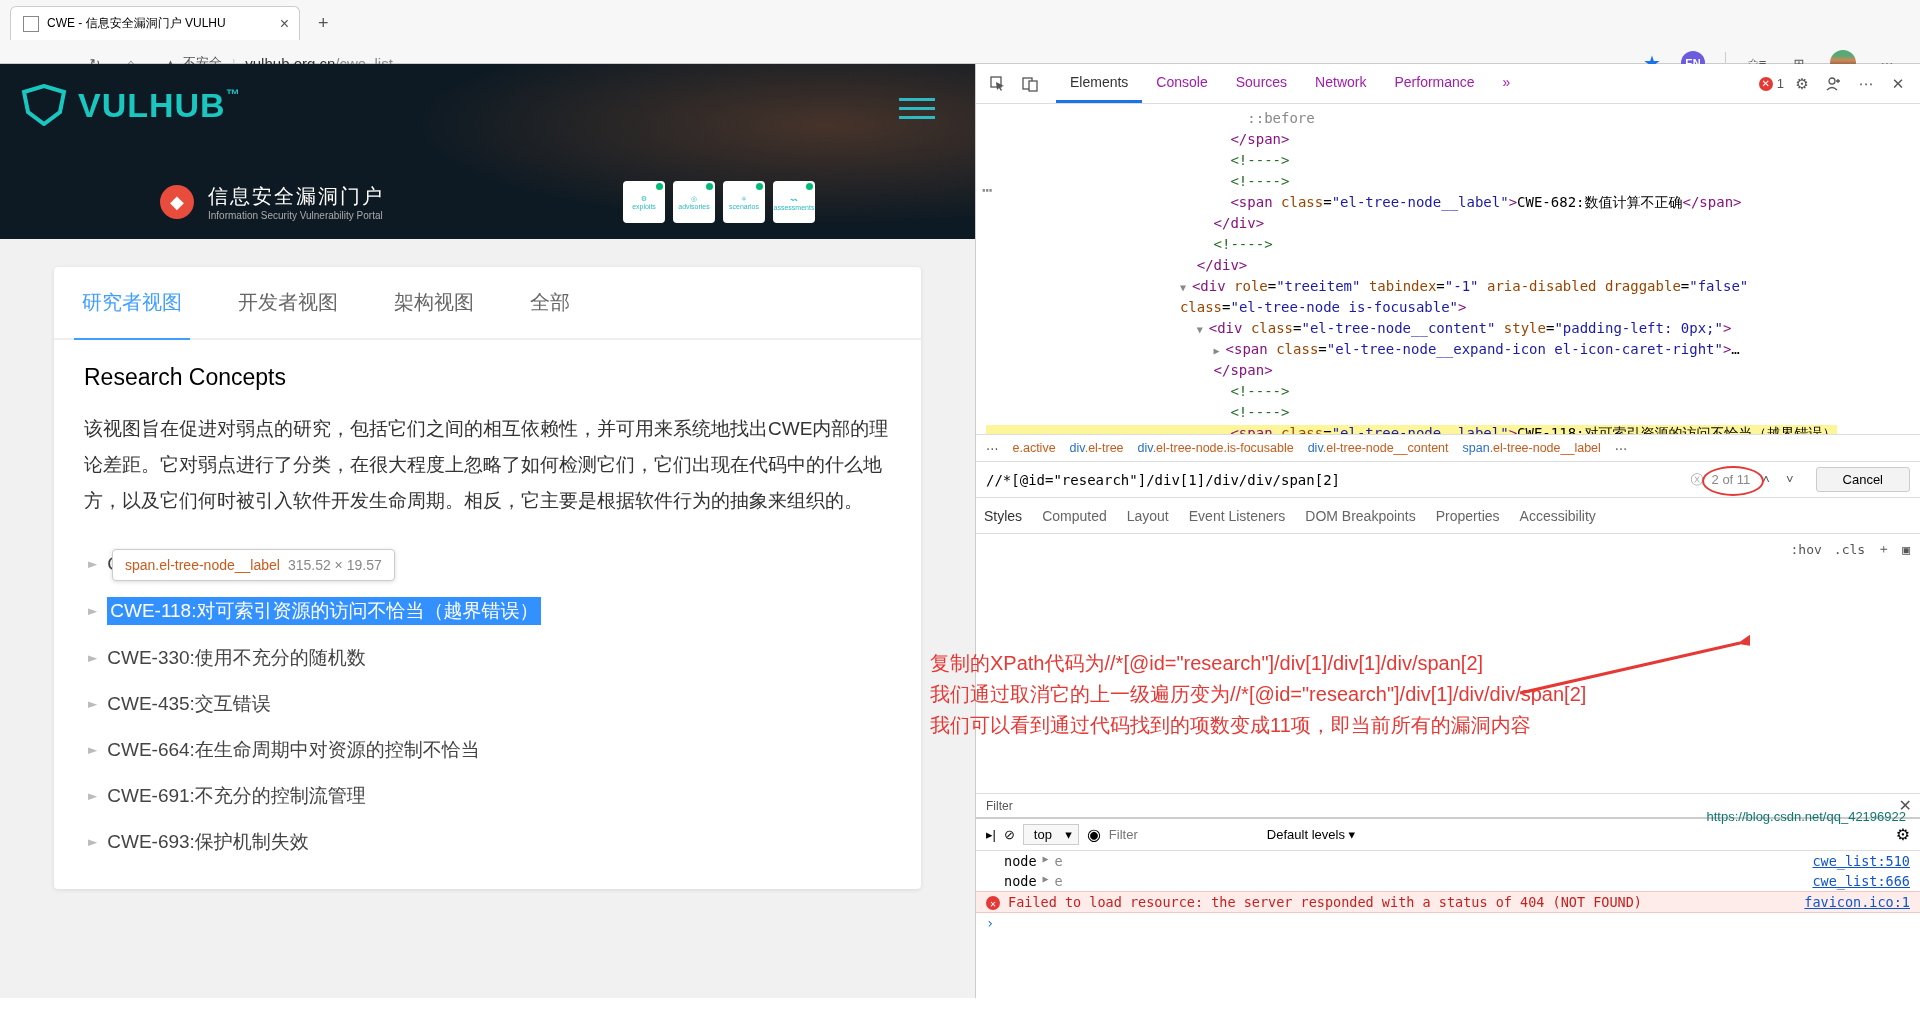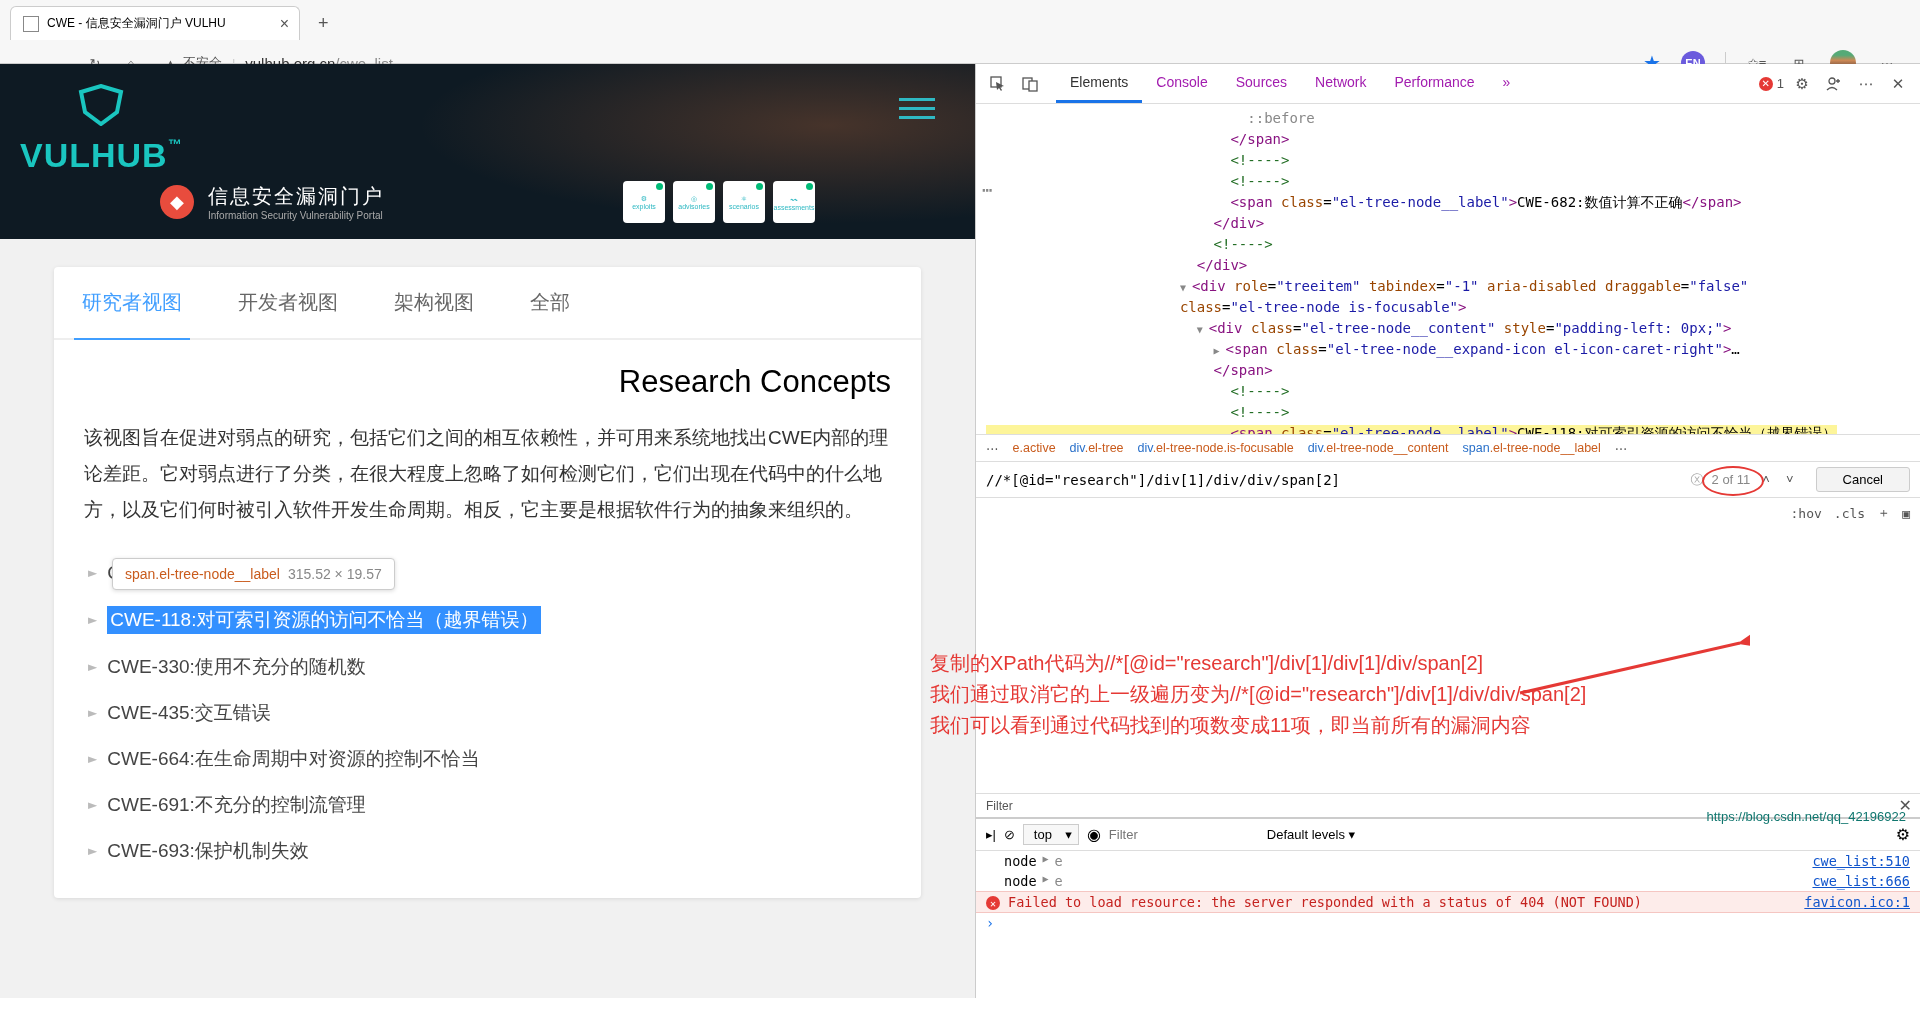--- a/index.html
+++ b/index.html
@@ -26,21 +26,21 @@
 .avatar { width: 26px; height: 26px; border-radius: 50%; background: linear-gradient(#5a7 20%, #c85 40%, #433 80%); }
 .nav-divider { width: 1px; height: 22px; background: #ccc; }
 
 
 .main-split { display: flex; height: calc(1020px - 86px); }
 .page-area { width: 975px; background: #f1f1f1; overflow: hidden; position: relative; }
 .devtools { flex: 1; border-left: 1px solid #ccc; background: #fff; display: flex; flex-direction: column; }
 
 
 .page-header { height: 175px; background: #0e1a23; position: relative; background-image: radial-gradient(ellipse 60% 80% at 85% 35%, rgba(200,110,60,0.3), transparent 70%); }
-.page-header .logo { position: absolute; left: 20px; top: 20px; display: flex; align-items: center; gap: 10px; flex-direction: column; }
+.page-header .logo { position: absolute; left: 20px; top: 20px; display: flex; align-items: center; gap: 10px; }
 .page-header .logo-mark { width: 48px; height: 42px; }
 .page-header .logo-text { color: #1ac6c0; font-size: 34px; font-weight: 900; letter-spacing: 1px; }
 .page-header .logo-tm { font-size: 14px; vertical-align: top; }
 .page-header .hamburger { position: absolute; right: 40px; top: 28px; }
 .page-header .hamburger div { width: 36px; height: 3px; background: #2fb9c3; margin: 6px 0; }
 .sub-banner { position: absolute; left: 160px; bottom: 18px; display: flex; align-items: center; gap: 14px; }
 .sub-banner .shield { width: 34px; height: 34px; background: #e84c3d; border-radius: 50%; display: flex; align-items: center; justify-content: center; color: #fff; font-size: 18px; }
 .sub-banner .txt { color: #fff; }
 .sub-banner .txt .cn { font-size: 20px; letter-spacing: 2px; }
 .sub-banner .txt .en { font-size: 10px; color: #aaa; }
@@ -48,21 +48,21 @@
 .icon-box { width: 42px; height: 42px; background: #fff; border-radius: 4px; position: relative; display: flex; flex-direction: column; align-items: center; justify-content: center; font-size: 7px; color: #2fb9c3; }
 .icon-box::after { content: ''; position: absolute; top: 2px; right: 2px; width: 7px; height: 7px; background: #0b7; border-radius: 50%; }
 
 
 .content-card { margin: 28px 54px; background: #fff; border-radius: 4px; box-shadow: 0 1px 4px rgba(0,0,0,0.1); }
 .view-tabs { display: flex; border-bottom: 2px solid #eee; }
 .view-tab { padding: 22px 28px; font-size: 20px; color: #666; position: relative; }
 .view-tab.active { color: #409eff; }
 .view-tab.active::after { content: ''; position: absolute; left: 20px; right: 20px; bottom: -2px; height: 2px; background: #409eff; }
 .content-body { padding: 24px 30px; }
-.content-body h1 { font-size: 31px; font-weight: 400; margin-bottom: 20px; text-align: right; }
+.content-body h1 { font-size: 23px; font-weight: 400; margin-bottom: 20px; }
 .content-body p { font-size: 19px; line-height: 1.9; color: #333; }
 .tree { margin-top: 22px; }
 .tree-item { display: flex; align-items: center; padding: 10px 4px; font-size: 19px; color: #444; position: relative; }
 .tree-item .caret { color: #bbb; margin-right: 10px; font-size: 12px; transform: scaleY(0.7); }
 .tree-item.sel .label { background: #3390ff; color: #fff; padding: 1px 3px; }
 .tooltip { position: absolute; top: -38px; left: 28px; background: #fff; border: 1px solid #ccc; border-radius: 4px; padding: 7px 12px; font-size: 14px; box-shadow: 0 1px 4px rgba(0,0,0,0.15); white-space: nowrap; }
 .tooltip .orange { color: #c95b1c; }
 .tooltip .dim { color: #888; margin-left: 8px; }
 
 
@@ -332,20 +332,29 @@
 
       <div class="dt-search">
         <input value="//*[@id=&quot;research&quot;]/div[1]/div/div/span[2]" style="">
         <span style="color:#aaa">ⓧ</span>
         <span class="count"><span>2 of 11</span><span class="count-circle"></span></span>
         <span class="nav-ud">˄</span>
         <span class="nav-ud">˅</span>
         <span class="cancel">Cancel</span>
       </div>
 
+      <div class="dt-styles-tabs">
+        <span class="st active">Styles</span>
+        <span class="st">Computed</span>
+        <span class="st">Layout</span>
+        <span class="st">Event Listeners</span>
+        <span class="st">DOM Breakpoints</span>
+        <span class="st">Properties</span>
+        <span class="st">Accessibility</span>
+      </div>
       <div class="styles-body">
         <div class="styles-toolbar">
           <span>:hov</span>
           <span>.cls</span>
           <span>＋</span>
           <span>▣</span>
         </div>
         <div class="filter-row">
           <span style="padding-left:6px">Filter</span>
           <span class="x">✕</span>

